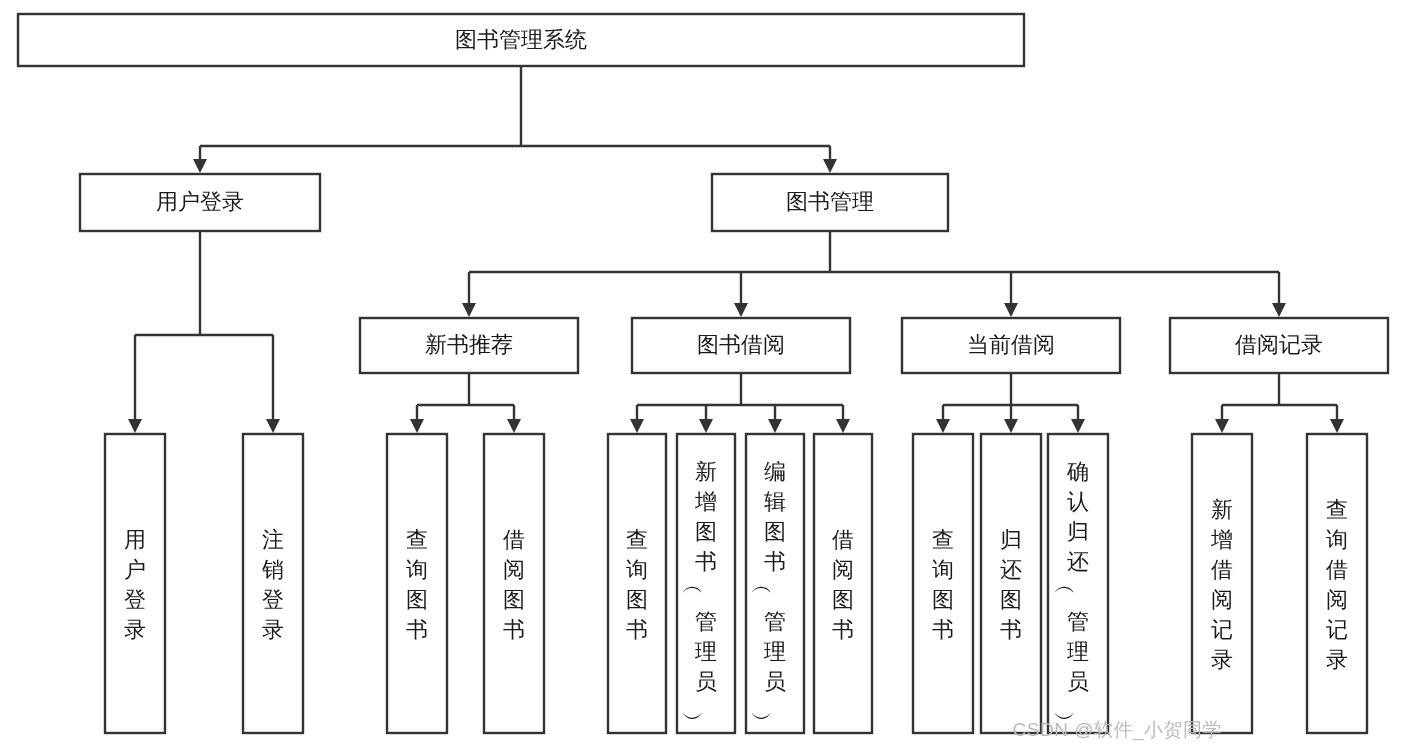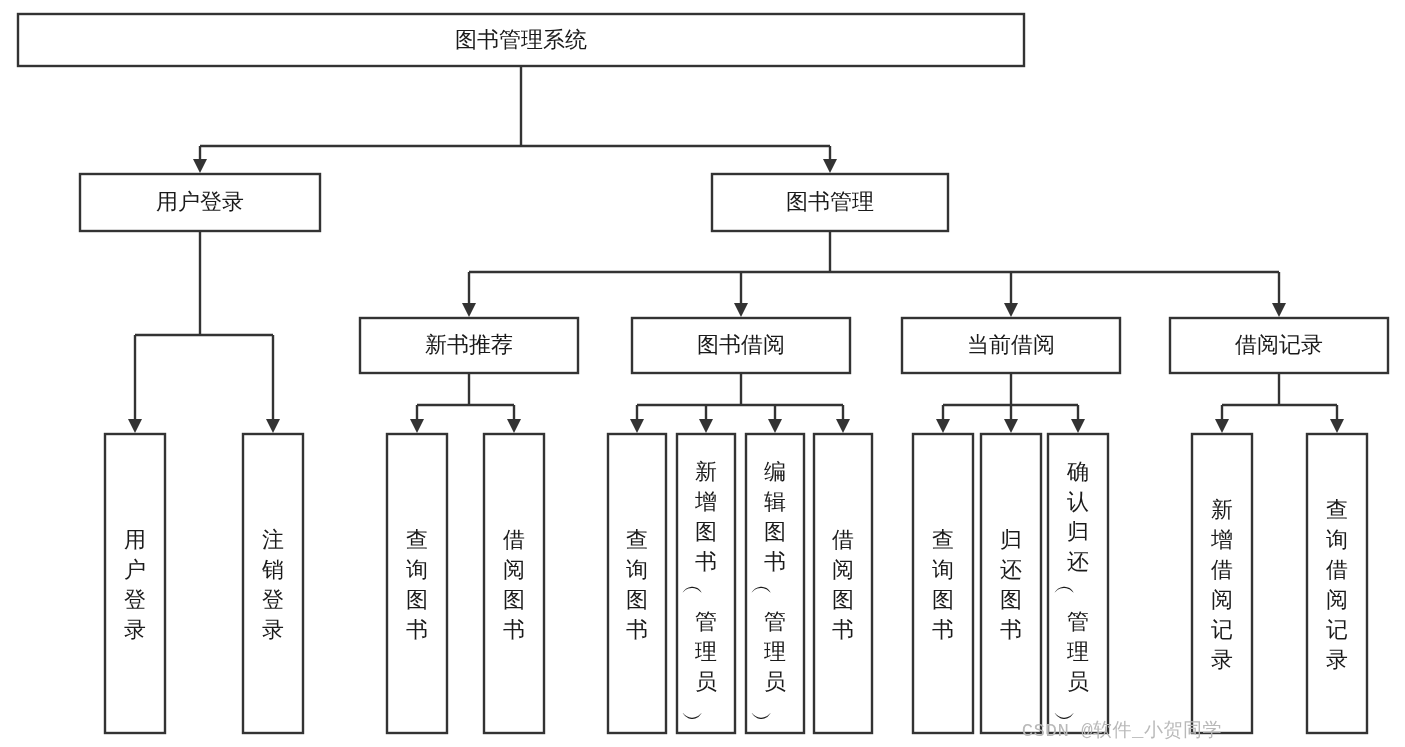--- a/index.html
+++ b/index.html
@@ -52,21 +52,21 @@
   .node-label-v {
     font-family: "Liberation Sans", "DejaVu Sans", sans-serif;
     font-size: 22px;
     fill: #1a1a1a;
     text-anchor: middle;
   }
   .watermark {
     position: absolute;
     right: 8px;
     bottom: 4px;
-    font-family: Liberation Mono, monospace;
+    font-family: Liberation Sans, sans-serif;
     font-size: 19px;
     color: #b9b9b9;
     white-space: nowrap;
     letter-spacing: 0.5px;
     user-select: none;
   }
 </style>
 </head>
 <body>
 

